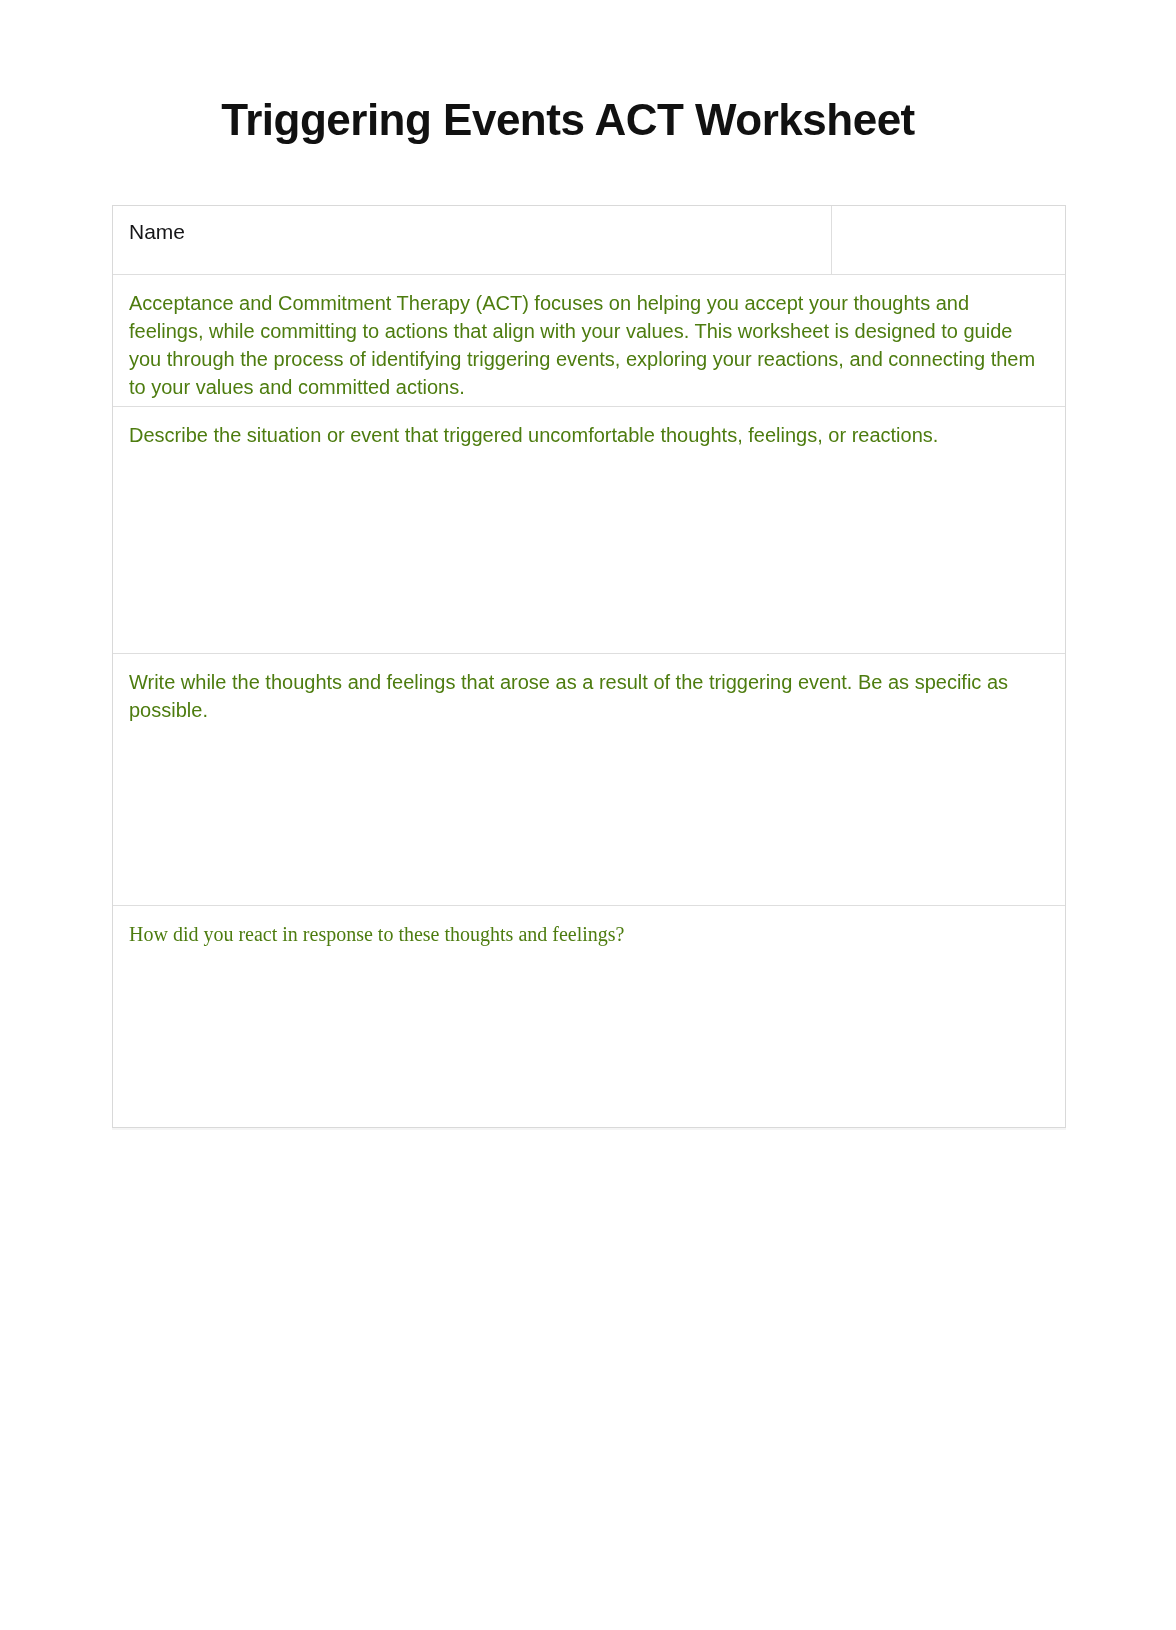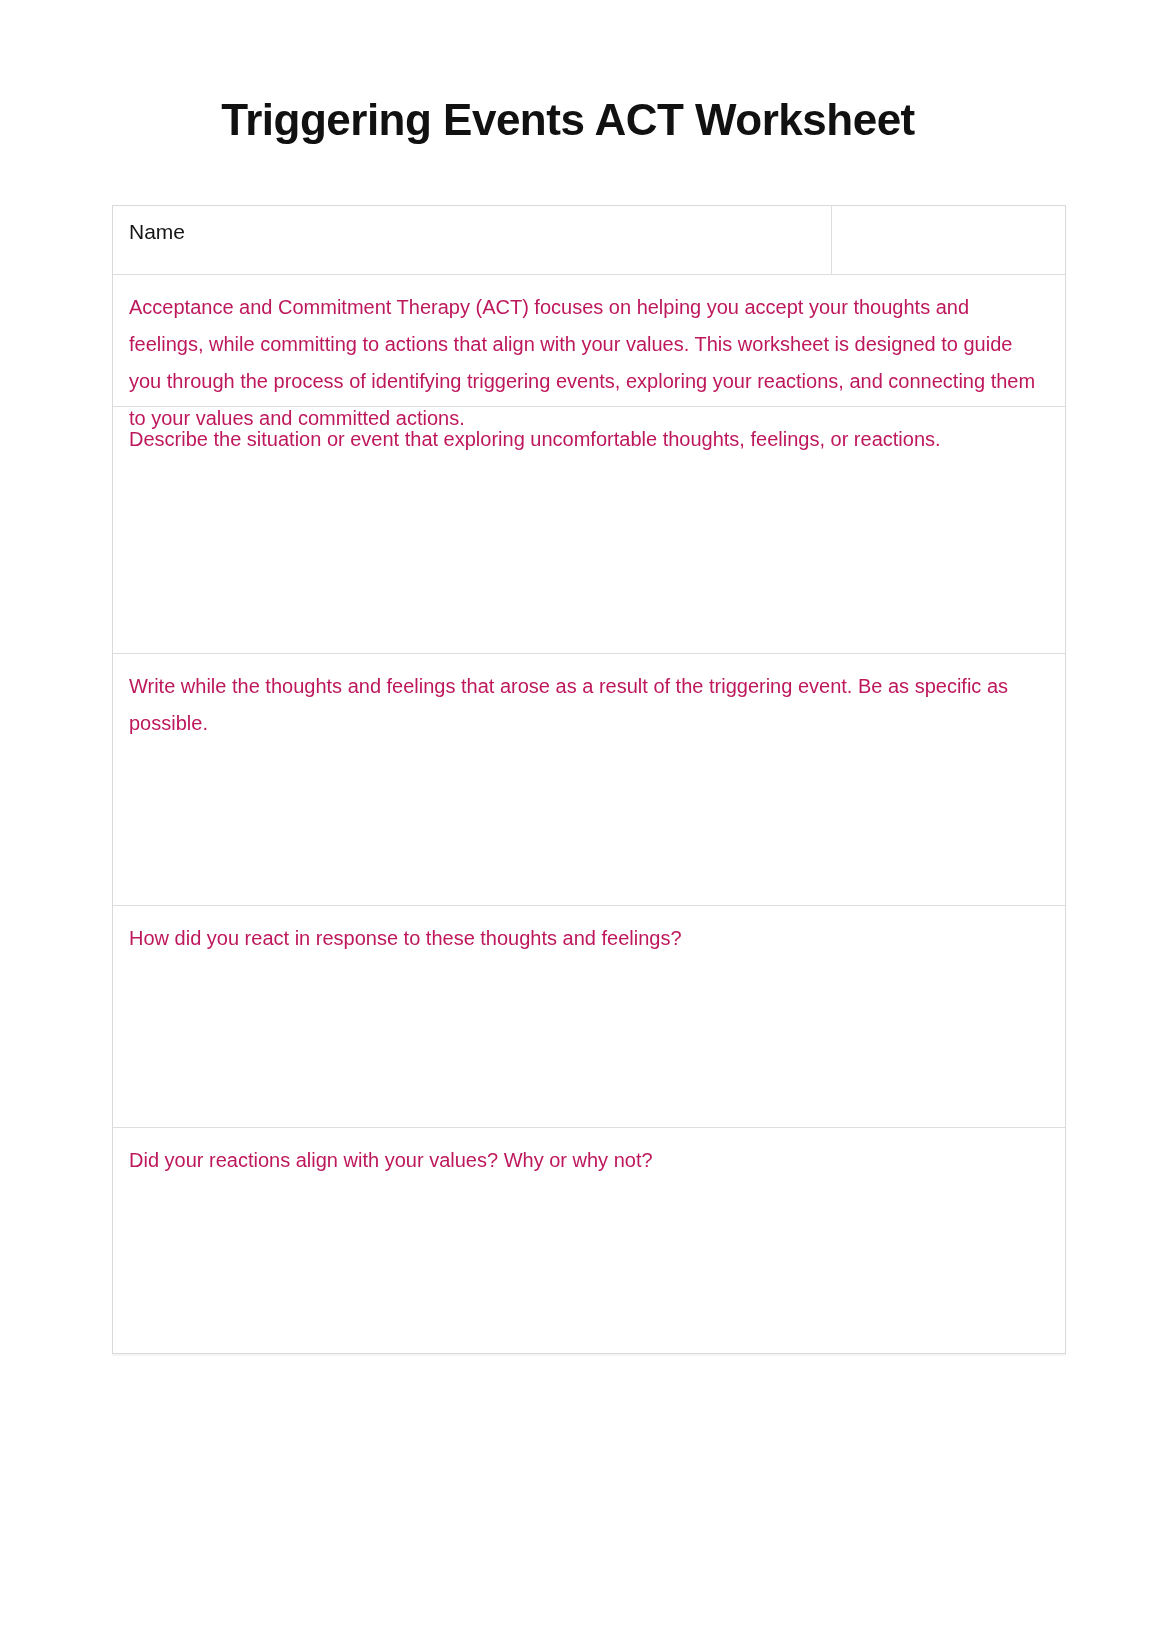--- a/index.html
+++ b/index.html
@@ -50,26 +50,26 @@
   .field-label {
     font-size: 21px;
     font-weight: 400;
     color: #161618;
   }
   .intro-row { height: 132px; }
   .intro-text, .prompt {
     margin: 0;
     padding: 14px 18px 0 16px;
     font-size: 20px;
-    line-height: 37px;
-    color: #be185d;
+    line-height: 28px;
+    color: #4d7c0f;
   }
   .sec-1 { height: 247px; }
   .sec-2 { height: 252px; }
-  .sec-3 { height: 222px; }
+  .sec-3 { height: 222px; font-family: Liberation Serif, serif; }
   .sec-4 { height: 227px; }
   .sec-5 { height: 226px; }
 </style>
 </head>
 <body>
 
 <div class="page">
 
   <h1 class="title">Triggering Events ACT Worksheet</h1>
 
@@ -79,30 +79,27 @@
       <div class="cell name-cell">
         <span class="field-label">Name</span>
       </div>
     </div>
 
     <div class="row intro-row">
       <p class="intro-text">Acceptance and Commitment Therapy (ACT) focuses on helping you accept your thoughts and feelings, while committing to actions that align with your values. This worksheet is designed to guide you through the process of identifying triggering events, exploring your reactions, and connecting them to your values and committed actions.</p>
     </div>
 
     <div class="row sec-1">
-      <p class="prompt">Describe the situation or event that exploring uncomfortable thoughts, feelings, or reactions.</p>
+      <p class="prompt">Describe the situation or event that triggered uncomfortable thoughts, feelings, or reactions.</p>
     </div>
 
     <div class="row sec-2">
       <p class="prompt">Write while the thoughts and feelings that arose as a result of the triggering event. Be as specific as possible.</p>
     </div>
 
     <div class="row sec-3">
       <p class="prompt">How did you react in response to these thoughts and feelings?</p>
     </div>
 
 
-    <div class="row sec-5">
-      <p class="prompt">Did your reactions align with your values? Why or why not?</p>
-    </div>
 
   </div>
 </div>
 
 </body></html>

